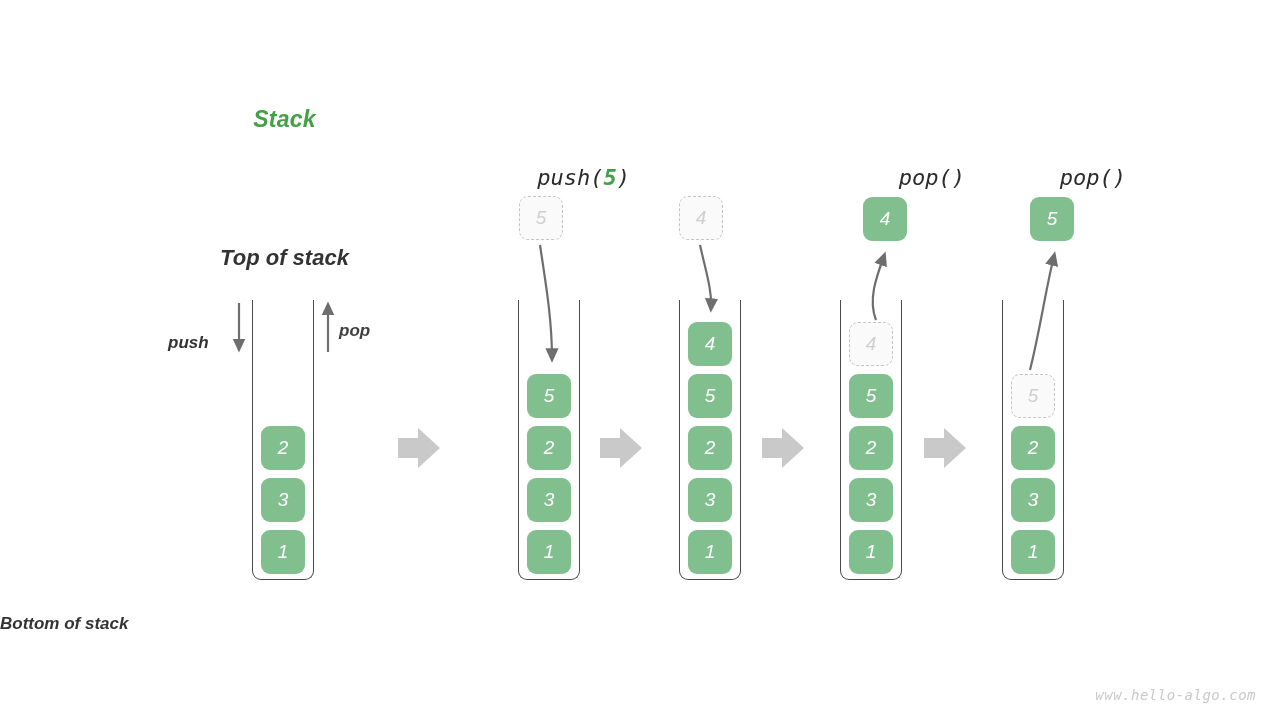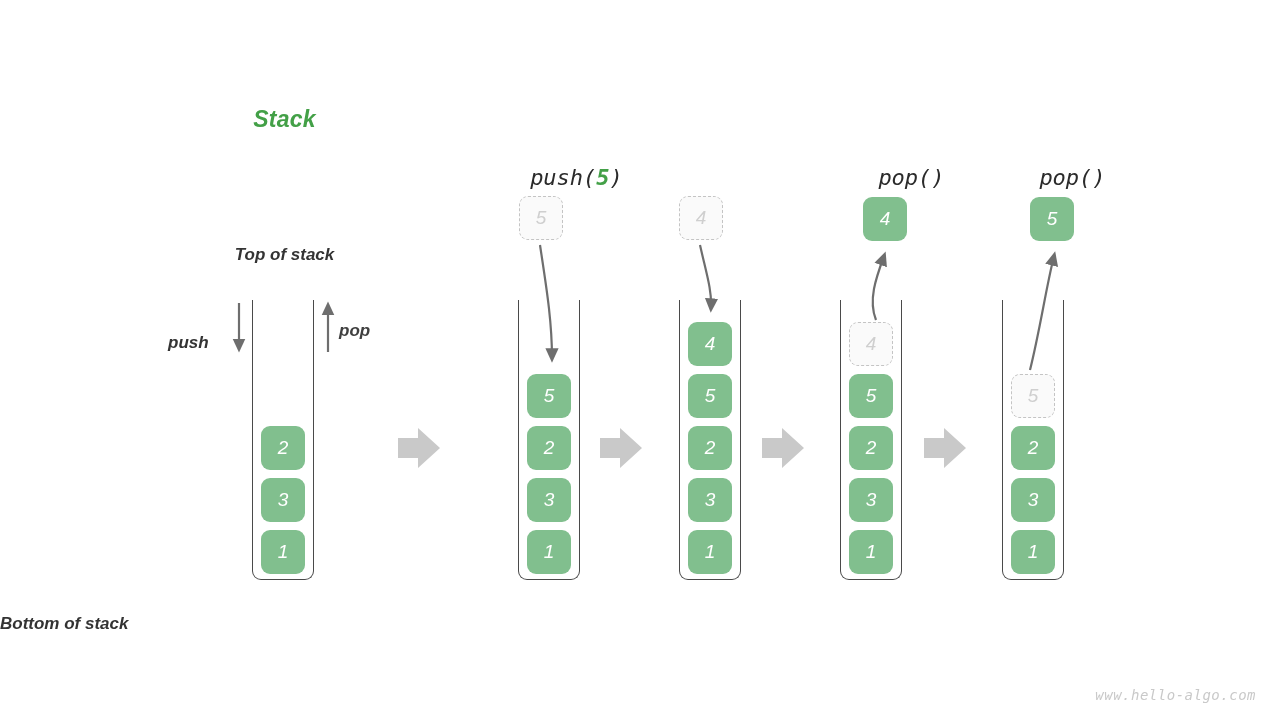--- a/index.html
+++ b/index.html
@@ -30,21 +30,21 @@
     font-size: 23px;
     font-weight: bold;
     color: #43a047;
     letter-spacing: 0.2px;
   }
   .label-top {
     position: absolute;
     left: 0; top: 245px;
     width: 569px;
     text-align: center;
-    font-size: 17px;
+    font-size: 22px;
     font-weight: bold;
     color: #333333;
   }
   .label-bottom {
     position: absolute;
     left: 0; top: 614px;
     width: 569px;
     text-align: left;
     font-size: 17px;
     font-weight: bold;
@@ -63,21 +63,21 @@
     font-size: 17px;
     font-weight: bold;
     color: #404040;
   }
 
   
   .op-header {
     position: absolute;
     top: 140px;
     width: 160px;
-    text-align: center;
+    text-align: right;
     font-family: "DejaVu Sans Mono", "Liberation Mono", monospace;
     font-size: 22px;
     color: #2b2b2b;
     letter-spacing: 0px;
     white-space: pre;
   }
   .op-header .arg { color: #43a047; font-weight: bold; }
 
   
   .stack-container {

